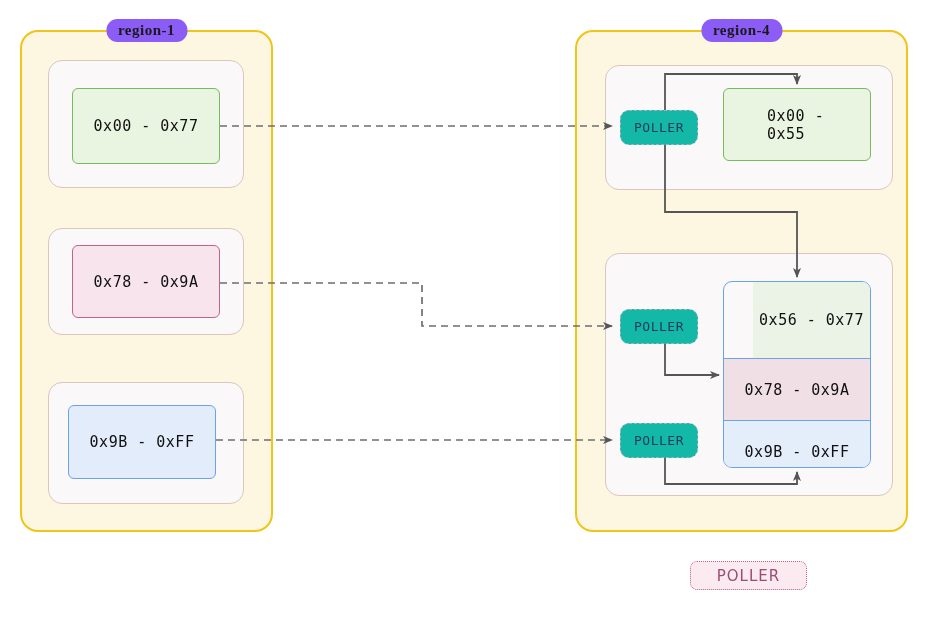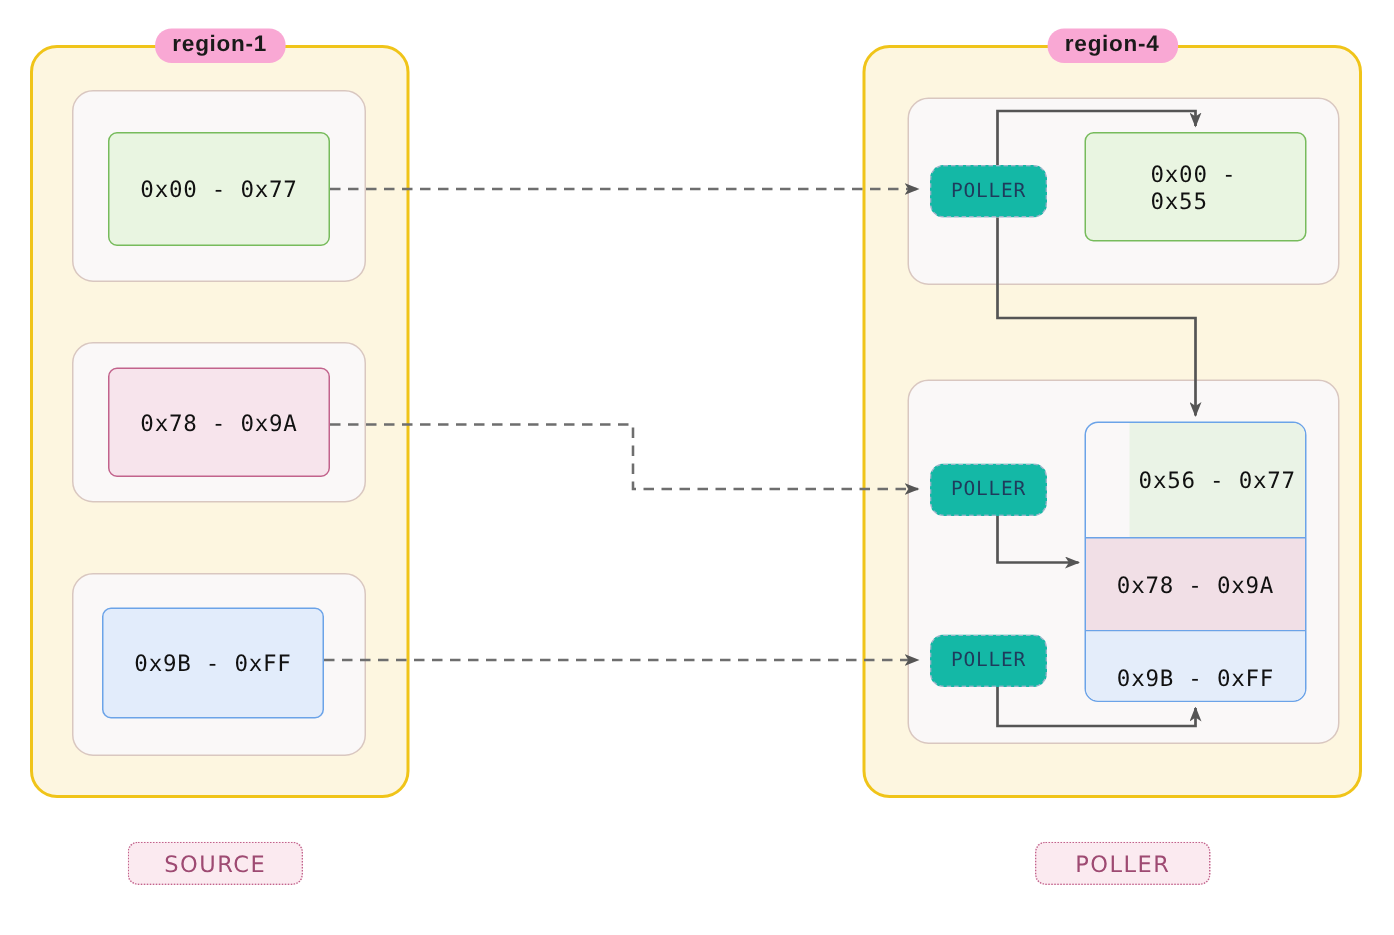--- a/index.html
+++ b/index.html
@@ -22,23 +22,23 @@
     background: #fdf6e0;
     border: 2px solid #f0c419;
     border-radius: 18px;
     box-sizing: border-box;
   }
   .region-label {
     position: absolute;
     top: -13px;
     left: 50%;
     transform: translateX(-50%);
-    background: #f9a8d4;
+    background: #8b5cf6;
     color: #1a1a1a;
-    font-family: Liberation Sans, sans-serif;
+    font-family: Liberation Serif, serif;
     font-weight: bold;
     font-size: 15px;
     letter-spacing: 0.5px;
     padding: 3px 12px 4px 12px;
     border-radius: 11px;
     white-space: nowrap;
     line-height: 16px;
   }
 
   
@@ -172,21 +172,20 @@
 
   <div class="poller" style="left:620px; top:309px; width:78px; height:35px;">POLLER</div>
   <div class="poller" style="left:620px; top:423px; width:78px; height:35px;">POLLER</div>
 
   <div class="stack" style="left:723px; top:281px; width:148px; height:187px;">
     <div class="seg green" style="height:76px;margin-left:29px;">0x56 - 0x77</div>
     <div class="seg pink" style="height:63px;">0x78 - 0x9A</div>
     <div class="seg blue" style="height:62px;">0x9B - 0xFF</div>
   </div>
 
-  <div class="caption" style="left:85px; top:561px; width:117px; height:29px;">SOURCE</div>
   <div class="caption" style="left:690px; top:561px; width:117px; height:29px;">POLLER</div>
 
   <svg id="edges" viewBox="0 0 929 623">
     <defs>
       <marker id="ah" markerWidth="10" markerHeight="8" refX="9" refY="4" orient="auto" markerUnits="userSpaceOnUse">
         <path d="M0,0 L10,4 L0,8 L2.6,4 Z" fill="#555555"></path>
       </marker>
     </defs>
 
     <path class="edge-dashed" marker-end="url(#ah)" d="M220,126 L612,126"></path>

